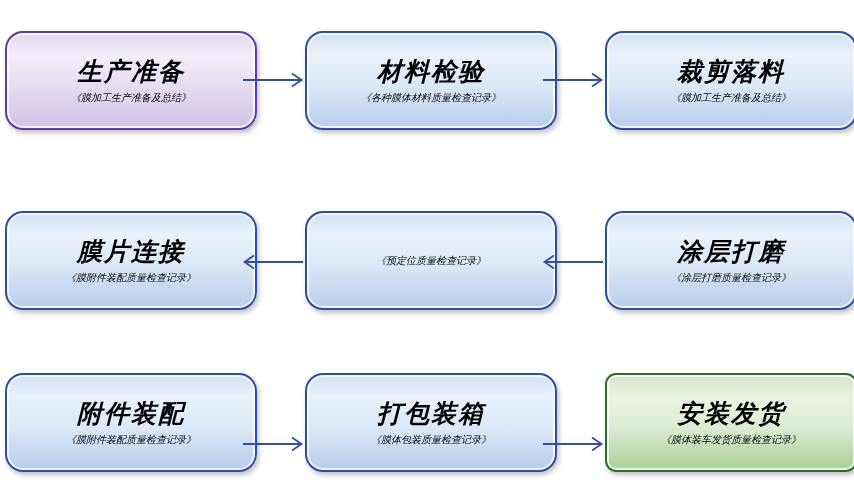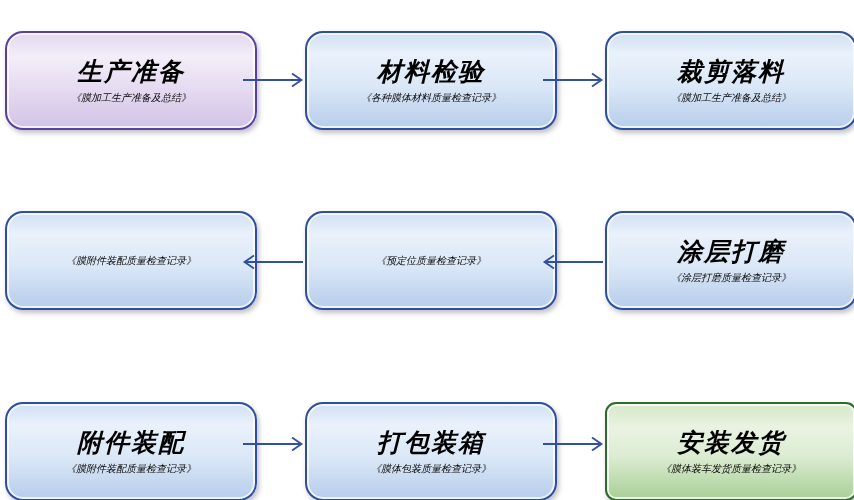--- a/index.html
+++ b/index.html
@@ -57,21 +57,21 @@
     color: #0a0a0a;
     line-height: 1.1;
     white-space: nowrap;
   }
   
   .c0 { left: 5px; }
   .c1 { left: 305px; }
   .c2 { left: 605px; }
   .r0 { top: 31px; }
   .r1 { top: 211px; }
-  .r2 { top: 402px; text-align: center; }
+  .r2 { top: 373px; text-align: center; }
   .arrow {
     position: absolute;
     width: 62px;
     height: 18px;
   }
   .a-g0 { left: 242px; }
   .a-g1 { left: 542px; }
   .a-r0 { top: 71px; }
   .a-r1 { top: 253px; }
   .a-r2 { top: 435px; }
@@ -99,20 +99,21 @@
     <svg width="62" height="18" viewBox="0 0 62 18">
       <path d="M1 9 H59 M50 2.5 L59.5 9 L50 15.5" fill="none" stroke="#33509e" stroke-width="1.8"></path>
     </svg>
   </div>
   <div class="node blue r0 c2">
     <div class="node-title">裁剪落料</div>
     <div class="node-subtitle">《膜加工生产准备及总结》</div>
   </div>
 
   <div class="node blue r1 c0">
+    <div class="node-title">膜片连接</div>
     <div class="node-subtitle">《膜附件装配质量检查记录》</div>
   </div>
   <div class="arrow a-r1 a-g0">
     <svg width="62" height="18" viewBox="0 0 62 18">
       <path d="M61 9 H3 M12 2.5 L2.5 9 L12 15.5" fill="none" stroke="#33509e" stroke-width="1.8"></path>
     </svg>
   </div>
   <div class="node blue r1 c1">
     <div class="node-subtitle">《预定位质量检查记录》</div>
   </div>

